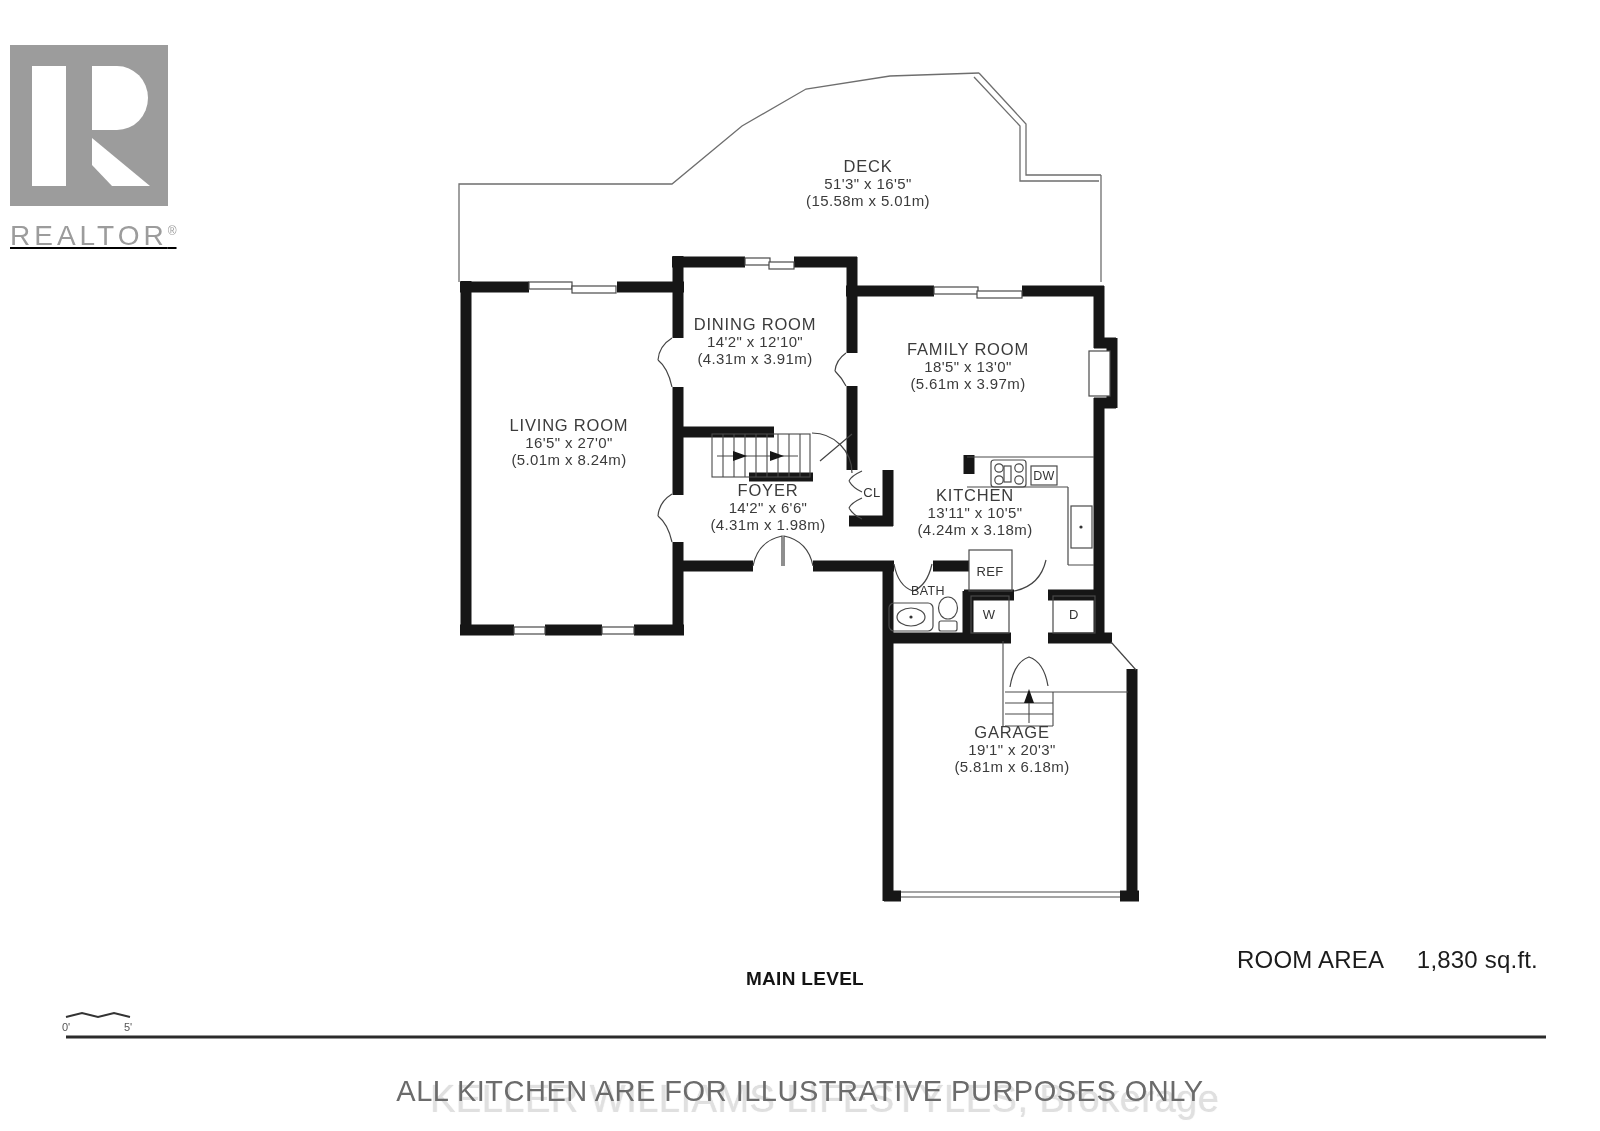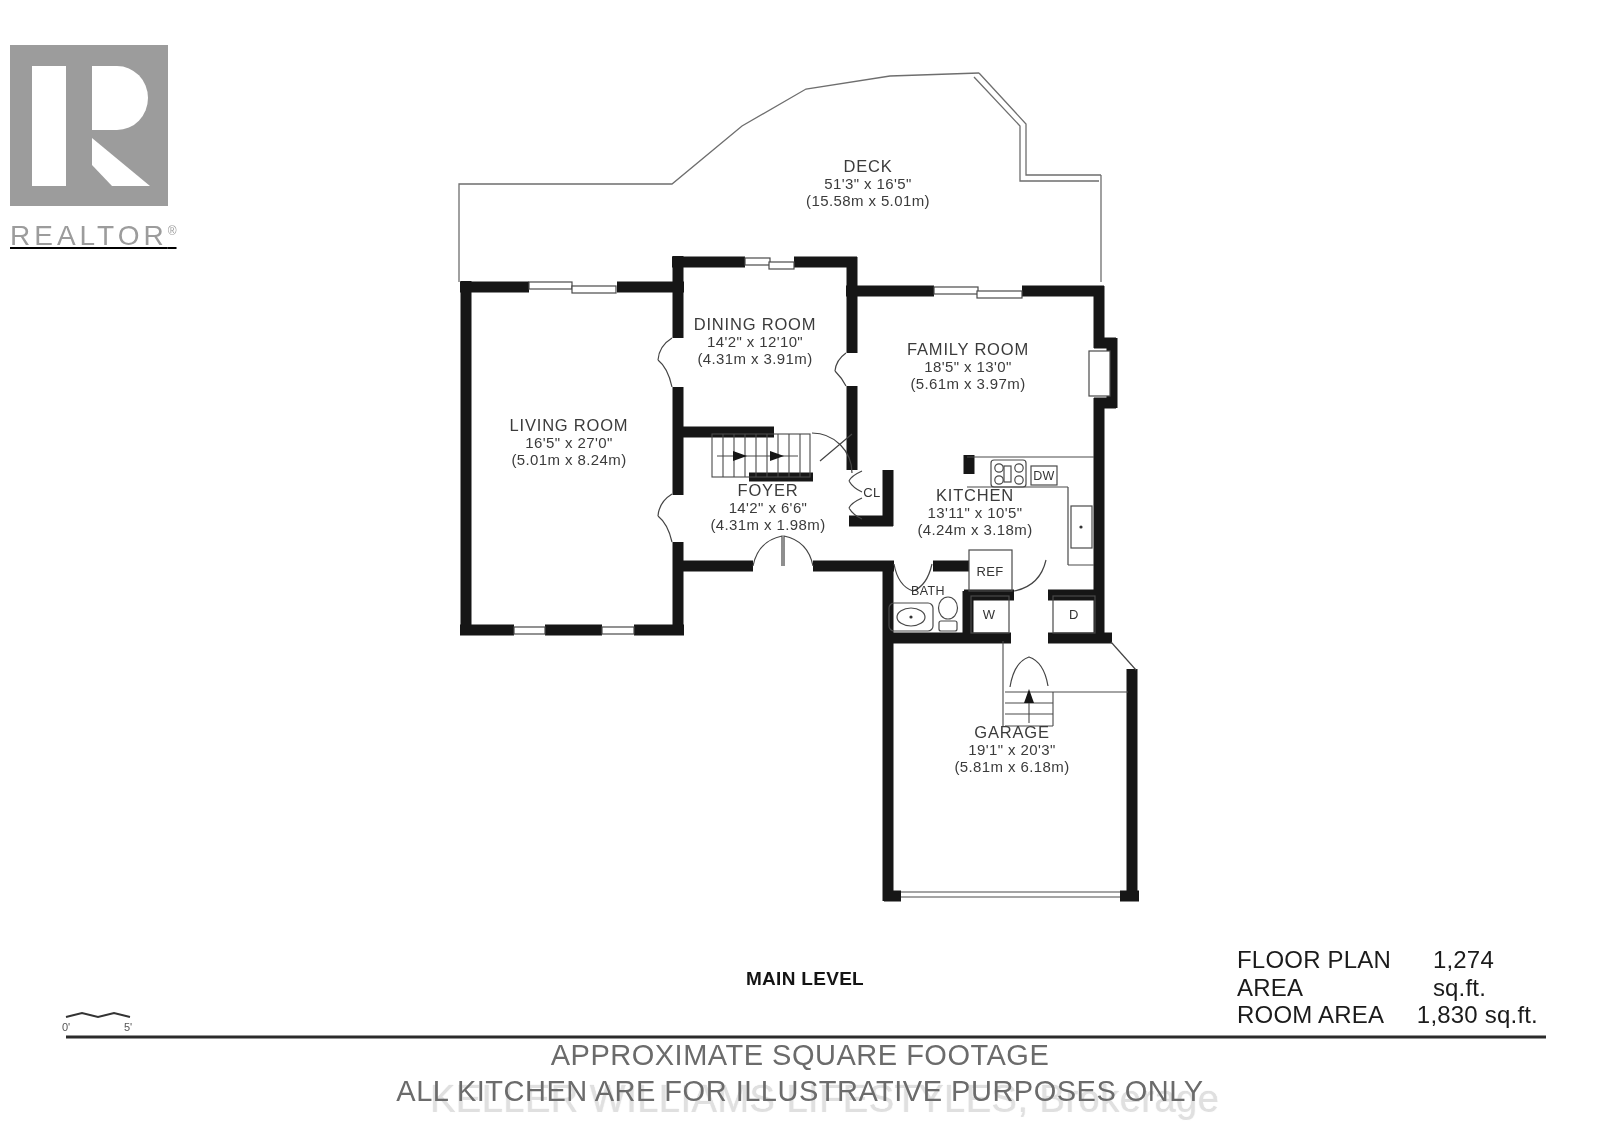--- a/index.html
+++ b/index.html
@@ -185,27 +185,22 @@
       <path d="M82,21 h25 a31,32 0 0 1 0,64 h-25 z" fill="#fff"></path>
       <path d="M82,93 l58,48 h-38 l-20,-21 z" fill="#fff"></path>
     </svg>
     <div class="logo-text"><span>REALTOR</span><sup>®</sup></div>
   </div>
 
   <div class="overlay main-level">MAIN LEVEL</div>
 
   <div class="overlay areas">
     <div class="area-row">
-      <span>FLOOR PLAN AREA</span>
-      <span>1,274 sq.ft.</span>
-    </div>
-    <div class="area-row">
       <span>ROOM AREA</span>
       <span>1,830 sq.ft.</span>
     </div>
   </div>
 
   <div class="overlay watermark">KELLER WILLIAMS LIFESTYLES, Brokerage</div>
-  <div class="overlay foot1">APPROXIMATE SQUARE FOOTAGE</div>
   <div class="overlay foot2">ALL KITCHEN ARE FOR ILLUSTRATIVE PURPOSES ONLY</div>
   <div class="overlay address">3 SHAVIAN COURT, LONDON, ON</div>
 
 </div>
 
 </body></html>

